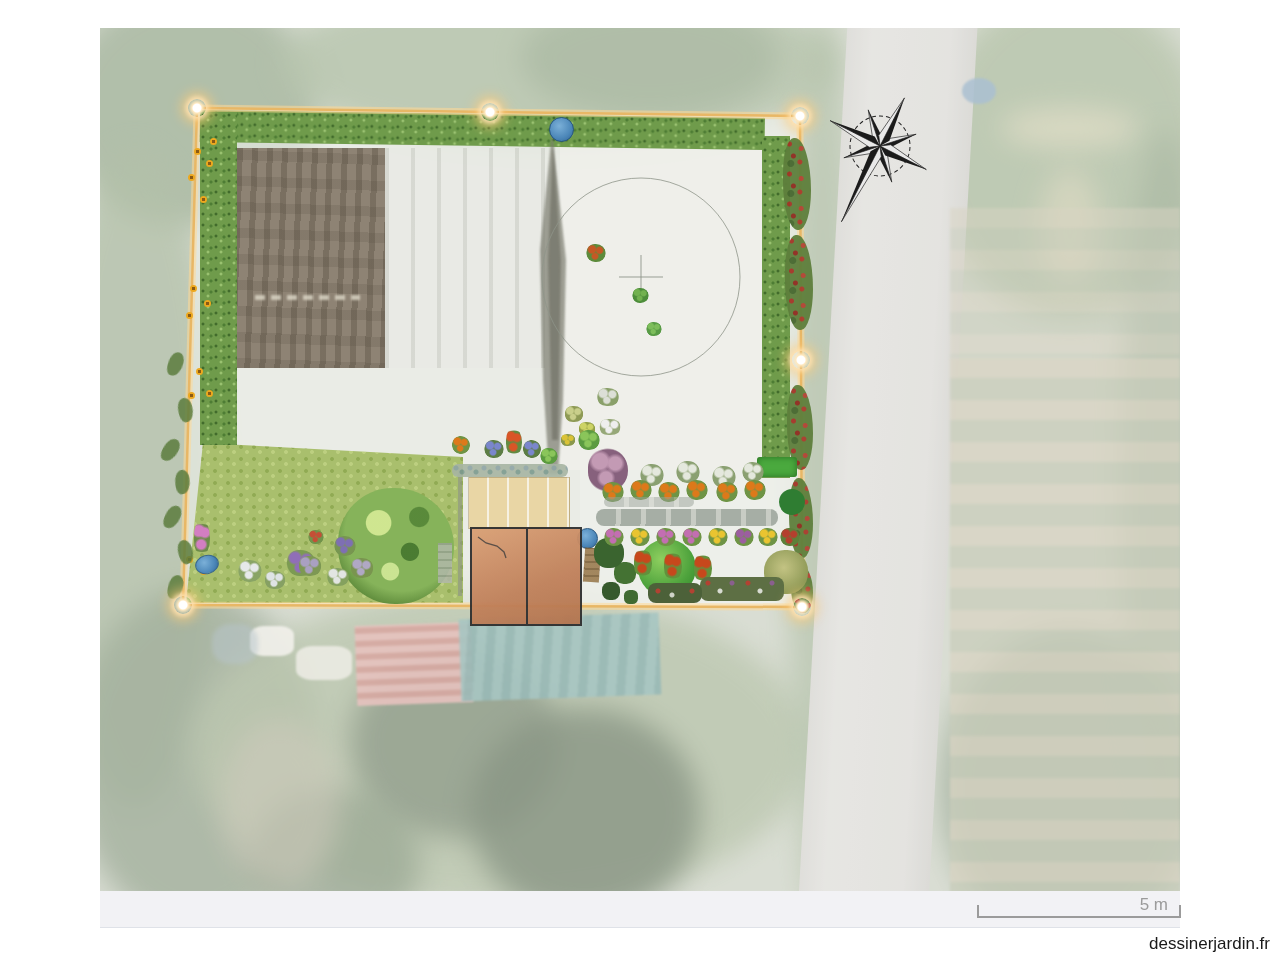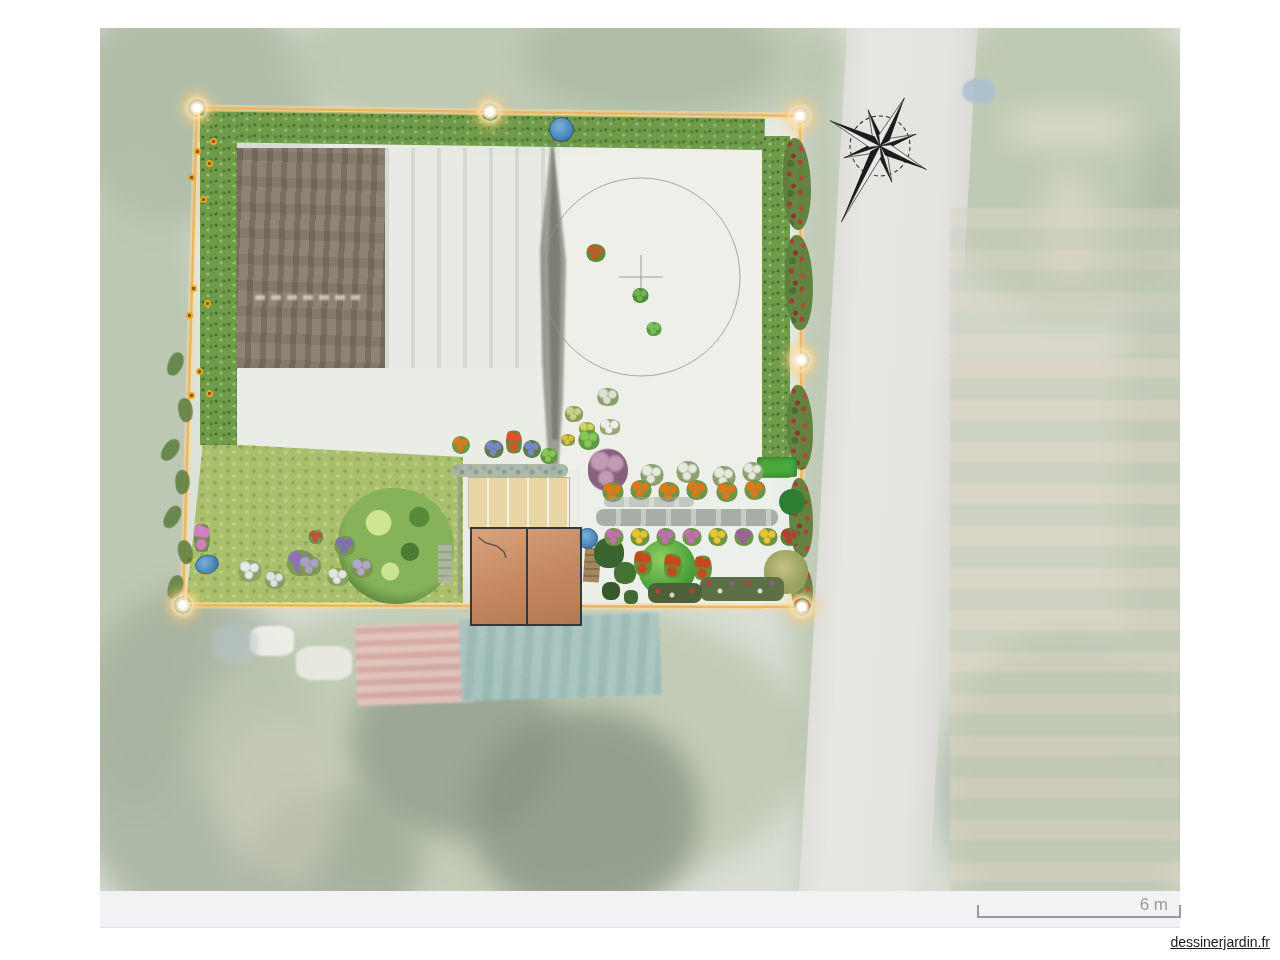--- a/index.html
+++ b/index.html
@@ -71,21 +71,21 @@
      background-image:
        radial-gradient(circle at 25% 20%, #a33426 0 2px, transparent 3px),
        radial-gradient(circle at 70% 35%, #b14434 0 2px, transparent 3px),
        radial-gradient(circle at 40% 60%, #8e2b1f 0 2px, transparent 3px),
        radial-gradient(circle at 65% 80%, #a83b2c 0 2px, transparent 3px),
        radial-gradient(circle at 30% 85%, #46672e 0 3px, transparent 4px);
      background-size:26px 30px;}
   .stones{background:repeating-linear-gradient(92deg,#9aa39a 0 20px,#c2c7be 20px 25px);
      border-radius:8px;opacity:.85;filter:blur(.5px);}
   .scale-label{position:absolute;color:var(--scale-text,#9b9b9b);font-size:17px;}
-  .watermark{position:absolute;color:var(--watermark-text-color,#1a1a1a);font-size:14px;text-decoration:underline;}
+  .watermark{position:absolute;color:var(--watermark-text-color,#1a1a1a);font-size:17px;}
   svg.layer{position:absolute;left:0;top:0;pointer-events:none;}
 </style>
 </head>
 <body>
 
 <div class="scene">
 
   <div class="photo">
     <div class="blob" style="left:-40px;top:-40px;width:260px;height:240px;background:#7f9674;opacity:.85"></div>
     <div class="blob" style="left:180px;top:-50px;width:560px;height:170px;background:#93a884;opacity:.8"></div>
@@ -291,15 +291,15 @@
     <path d="M978,905 L978,917 L1180,917 L1180,905" fill="none" stroke-width="2" style="stroke:var(--scale-text,#9b9b9b)"></path>
   </svg>
 
   <div class="abs marker" style="left:188px;top:99px"></div>
   <div class="abs marker" style="left:481px;top:103px"></div>
   <div class="abs marker" style="left:791px;top:107px"></div>
   <div class="abs marker" style="left:792px;top:351px"></div>
   <div class="abs marker" style="left:793px;top:598px"></div>
   <div class="abs marker" style="left:174px;top:596px"></div>
 
-  <div class="scale-label" style="left:1128px;top:895px;width:40px;text-align:right">6 m</div>
+  <div class="scale-label" style="left:1128px;top:895px;width:40px;text-align:right">5 m</div>
   <div class="watermark" style="right:10px;top:934px">dessinerjardin.fr</div>
 </div>
 
 </body></html>

